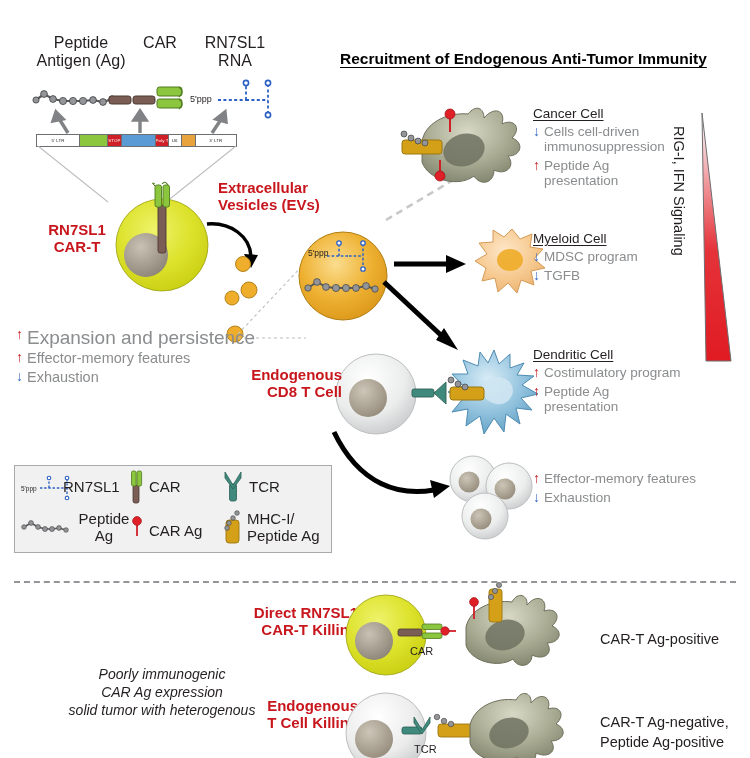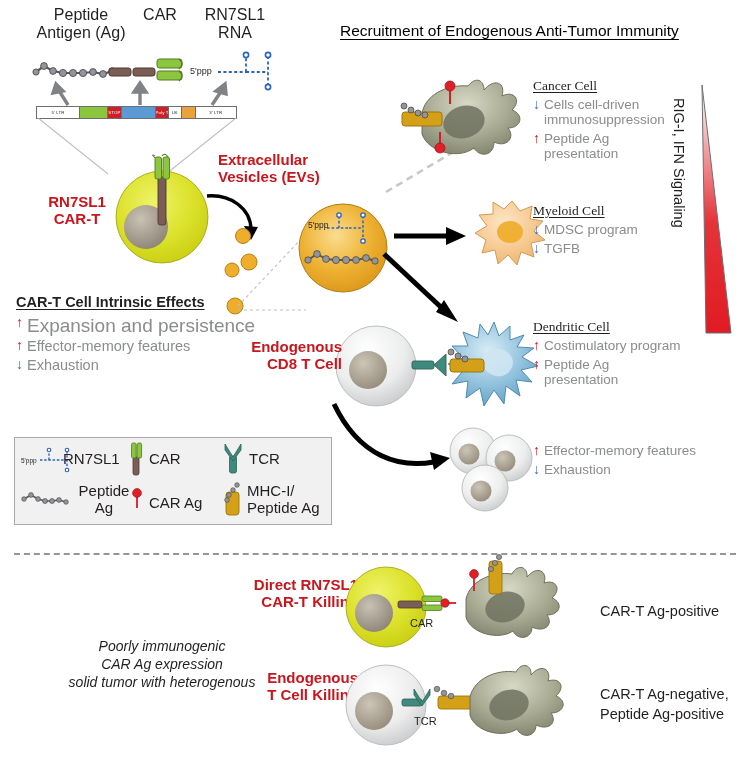--- a/index.html
+++ b/index.html
@@ -1,29 +1,29 @@
 <!DOCTYPE html>
 <html><head>
 <meta charset="utf-8">
 <style>
   html,body{margin:0;padding:0;background:#fff;}
   body{width:750px;height:758px;position:relative;overflow:hidden;
        font-family:"Liberation Sans",sans-serif;color:#58595b;}
-  .fig{position:absolute;inset:0;}
+  .fig{position:absolute;inset:0;margin-top:28px;}
   .abs{position:absolute;}
   .hdr-ul{color:#231f20;font-weight:bold;text-decoration:underline;
           text-underline-offset:2px;}
   .cell-hdr{color:#231f20;font-size:13.5px;font-weight:normal;
-            text-decoration:underline;text-underline-offset:2px;white-space:nowrap;font-family:Liberation Serif, serif;}
+            text-decoration:underline;text-underline-offset:2px;white-space:nowrap;}
   .bullet-row{display:flex;align-items:flex-start;gap:4px;margin-top:1px;}
   .arrow{font-weight:bold;line-height:1.05;font-size:14px;}
   .arrow.up{color:#c8161d;}
   .arrow.dn{color:#3b6cc4;}
   .bullet-txt{color:#8a8c8e;font-size:13.5px;line-height:1.12;}
-  .title-main{font-size:15.5px;font-weight:normal;color:#000;
+  .title-main{font-size:15.5px;font-weight:bold;color:#000;
               text-decoration:underline;text-underline-offset:3px;white-space:nowrap;}
   .top-lbl{font-size:16px;color:#231f20;text-align:center;line-height:1.1;}
   .redlbl{color:#c8161d;font-weight:bold;font-size:15px;line-height:1.12;}
   .italic-note{font-style:italic;font-size:14px;color:#231f20;text-align:center;
                line-height:1.3;}
   .plain14{font-size:14.5px;color:#231f20;line-height:1.3;}
   .tiny-lbl{font-size:10.5px;color:#231f20;}
   
   .construct{position:absolute;display:flex;border:1px solid #6d6e71;
              background:#fff;box-sizing:border-box;}
@@ -428,21 +428,20 @@
         </linearGradient>
       </defs>
       <polygon points="2,0 6,248 31,248" fill="url(#gRig)" stroke="#6d6e71" stroke-width="1"></polygon>
     </svg>
   </div>
   <div class="abs" style="left:688px;top:98px;width:220px;transform:rotate(90deg);transform-origin:0 0;">
     <span style="font-size:14.5px;color:#231f20;">RIG-I, IFN Signaling</span>
   </div>
 
   <div class="abs" style="left:16px;top:294px;width:260px;">
-    <div class="hdr-ul" style="font-size:14.5px;">CAR-T Cell Intrinsic Effects</div>
     <div class="bullet-row" style="margin-top:5px;">
       <span class="arrow up">↑</span>
       <span class="bullet-txt" style="font-size:19px;">Expansion and persistence</span>
     </div>
     <div class="bullet-row" style="margin-top:2px;">
       <span class="arrow up">↑</span>
       <span class="bullet-txt" style="font-size:14.5px;">Effector-memory features</span>
     </div>
     <div class="bullet-row" style="margin-top:2px;">
       <span class="arrow dn">↓</span>

